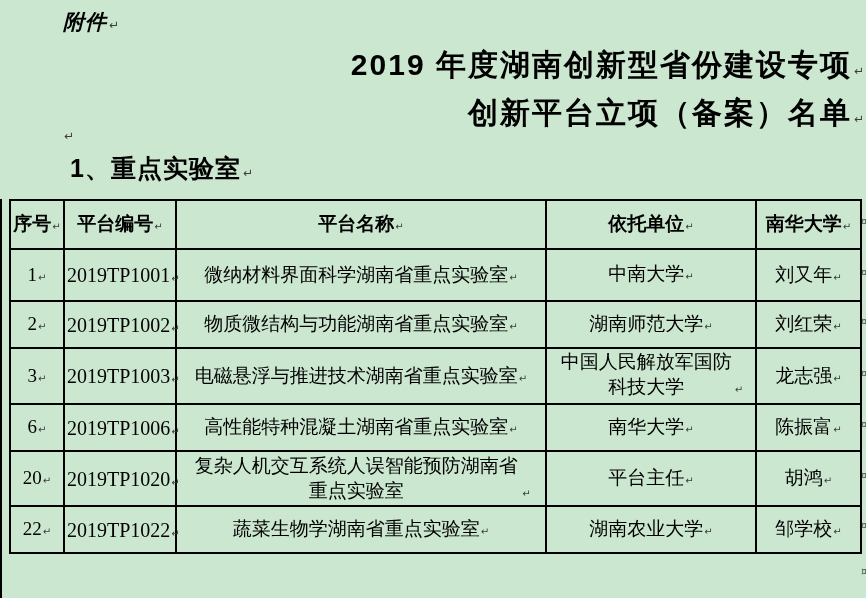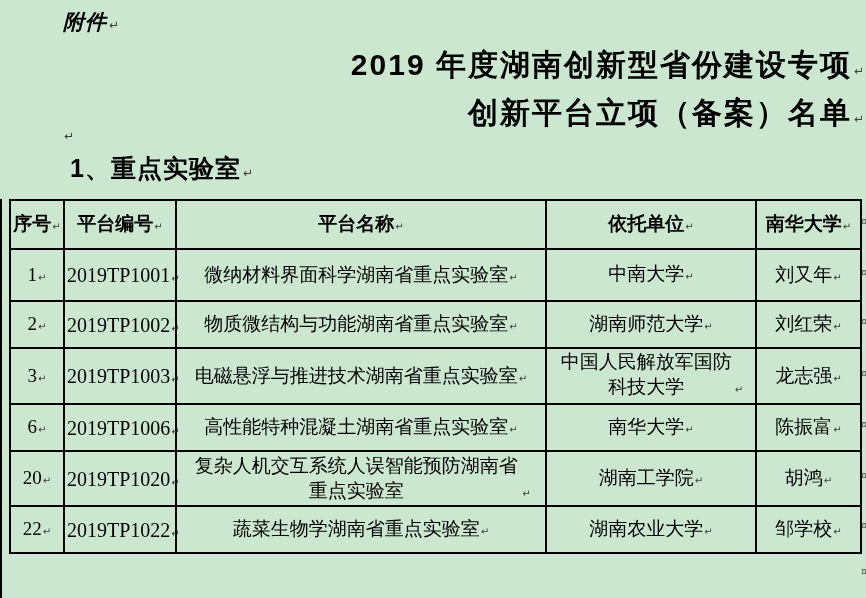--- a/index.html
+++ b/index.html
@@ -125,21 +125,21 @@
     <td><span>6</span><span class="pmark cell">↵</span></td>
     <td class="code"><span>2019TP1006</span><span class="pmark cell">↵</span></td>
     <td><span class="wrap-name">高性能特种混凝土湖南省重点实验室</span><span class="pmark cell">↵</span></td>
     <td><span class="wrap-org">南华大学</span><span class="pmark cell">↵</span></td>
     <td><span>陈振富</span><span class="pmark cell">↵</span></td>
   </tr>
   <tr class="r5">
     <td><span>20</span><span class="pmark cell">↵</span></td>
     <td class="code"><span>2019TP1020</span><span class="pmark cell">↵</span></td>
     <td><span class="wrap-name">复杂人机交互系统人误智能预防湖南省重点实验室</span><span class="pmark cell">↵</span></td>
-    <td><span class="wrap-org">湖南工学院</span><span class="pmark cell">↵</span></td>
+    <td><span class="wrap-org">平台主任</span><span class="pmark cell">↵</span></td>
     <td><span>胡鸿</span><span class="pmark cell">↵</span></td>
   </tr>
   <tr class="r7">
     <td><span>22</span><span class="pmark cell">↵</span></td>
     <td class="code"><span>2019TP1022</span><span class="pmark cell">↵</span></td>
     <td><span class="wrap-name">蔬菜生物学湖南省重点实验室</span><span class="pmark cell">↵</span></td>
     <td><span class="wrap-org">湖南农业大学</span><span class="pmark cell">↵</span></td>
     <td><span>邹学校</span><span class="pmark cell">↵</span></td>
   </tr>
 </tbody>

